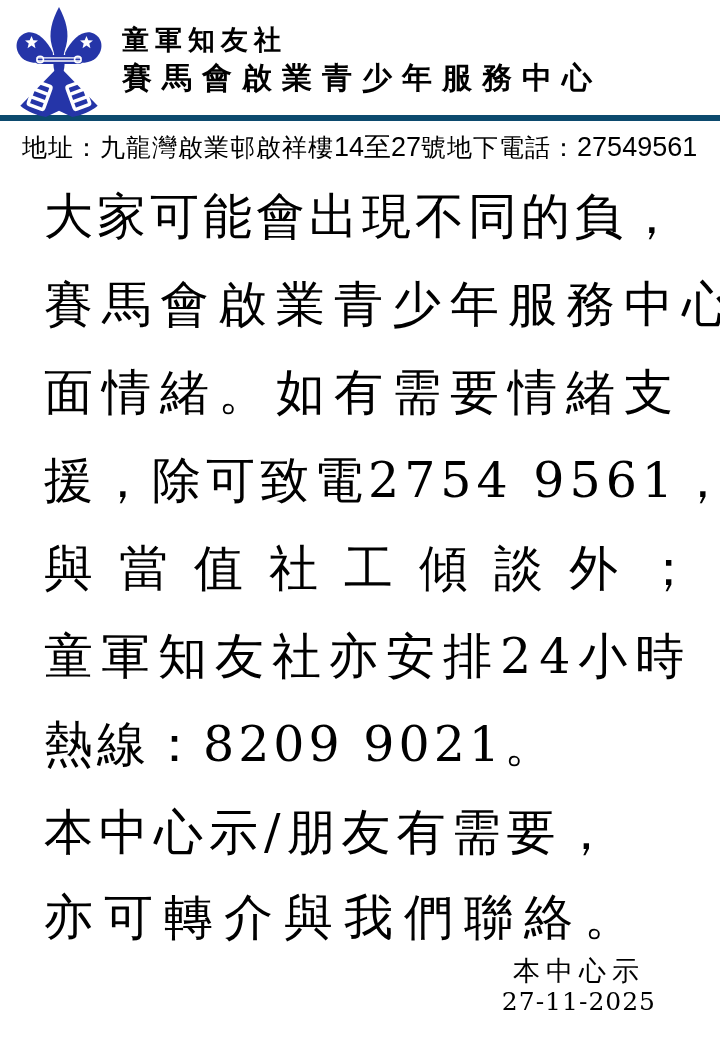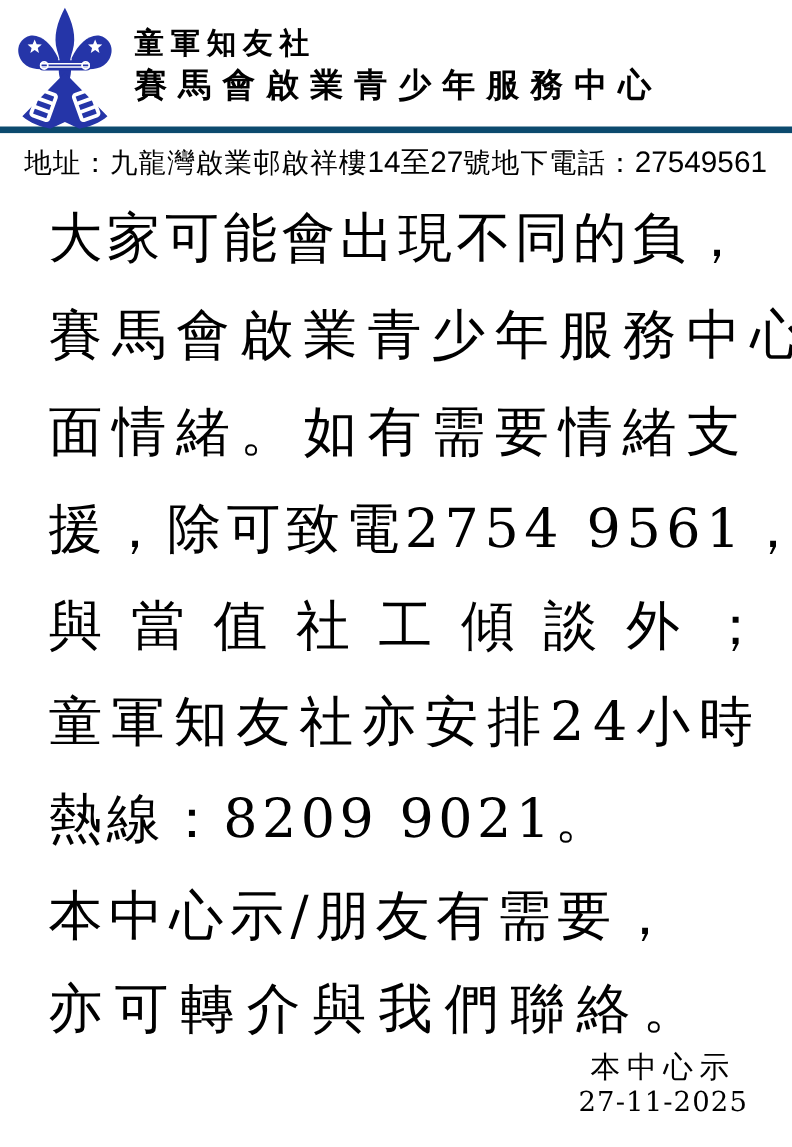--- a/index.html
+++ b/index.html
@@ -80,21 +80,21 @@
   .l4 { letter-spacing: 5px; }
   .l5 { letter-spacing: 26px; }
   .l6 { letter-spacing: 8px; }
   .l7 { letter-spacing: 4px; }
   .l8 { letter-spacing: 6px; }
   .l9 { letter-spacing: 11px; font-family: Liberation Mono, monospace; }
 
   
   .footer {
     position: absolute;
-    right: 40px;
+    right: 64px;
     bottom: 26px;
     text-align: center;
   }
   .signoff {
     font-size: 27px;
     letter-spacing: 6px;
     line-height: 32px;
     white-space: nowrap;
   }
   .date {

